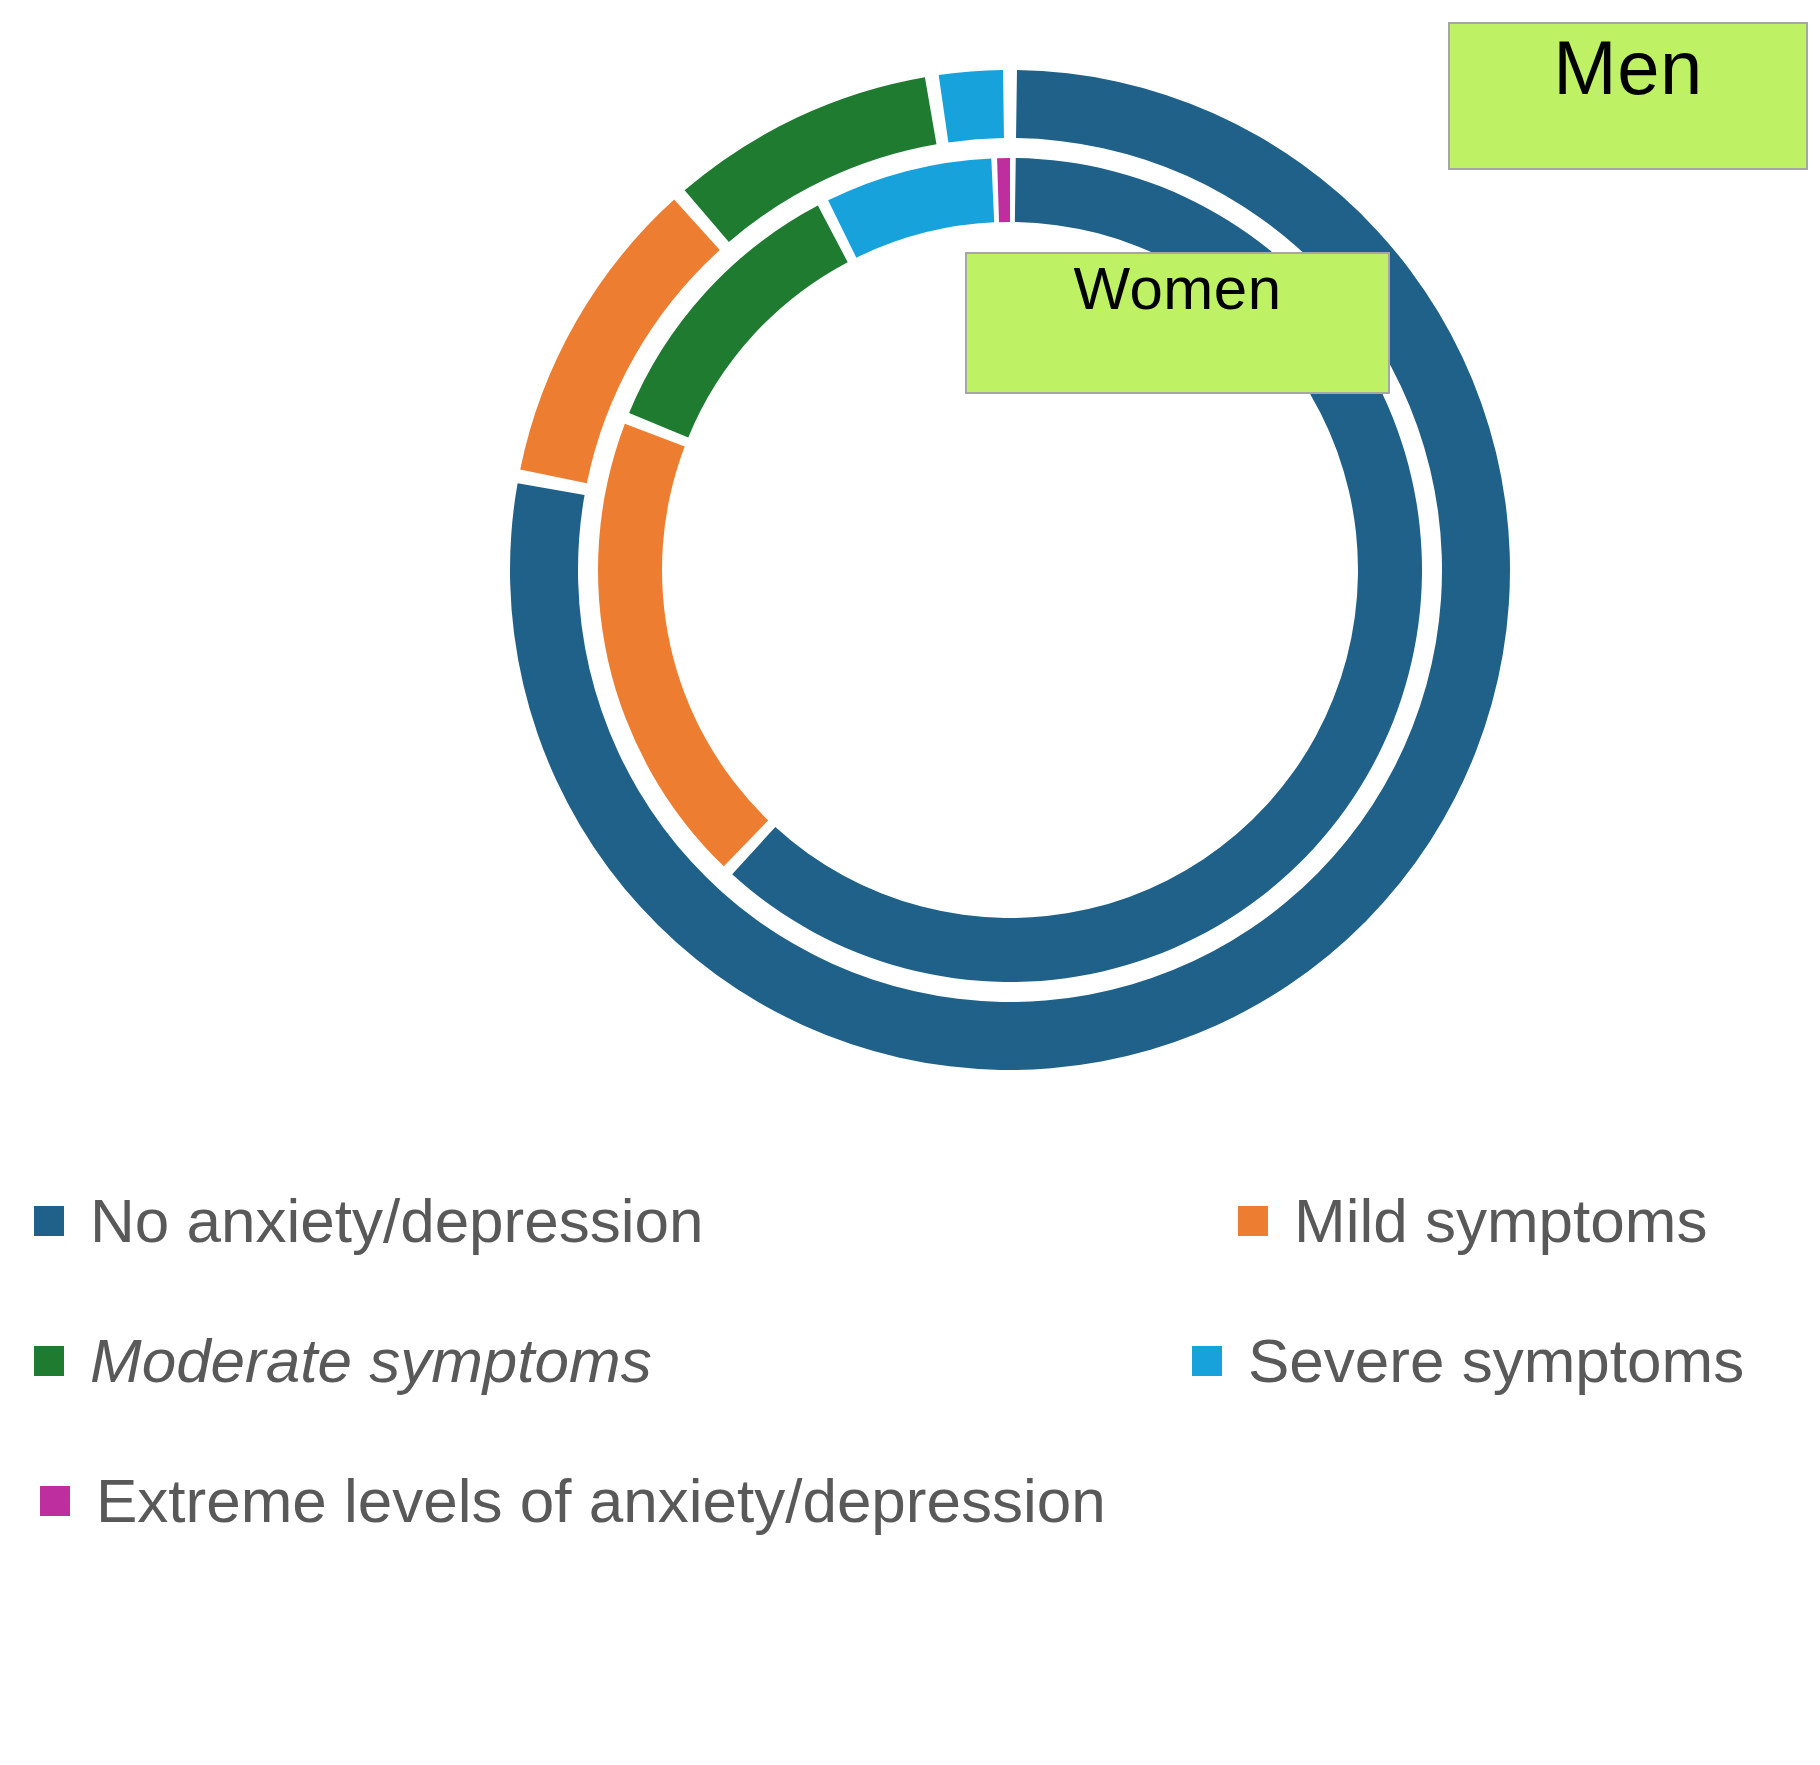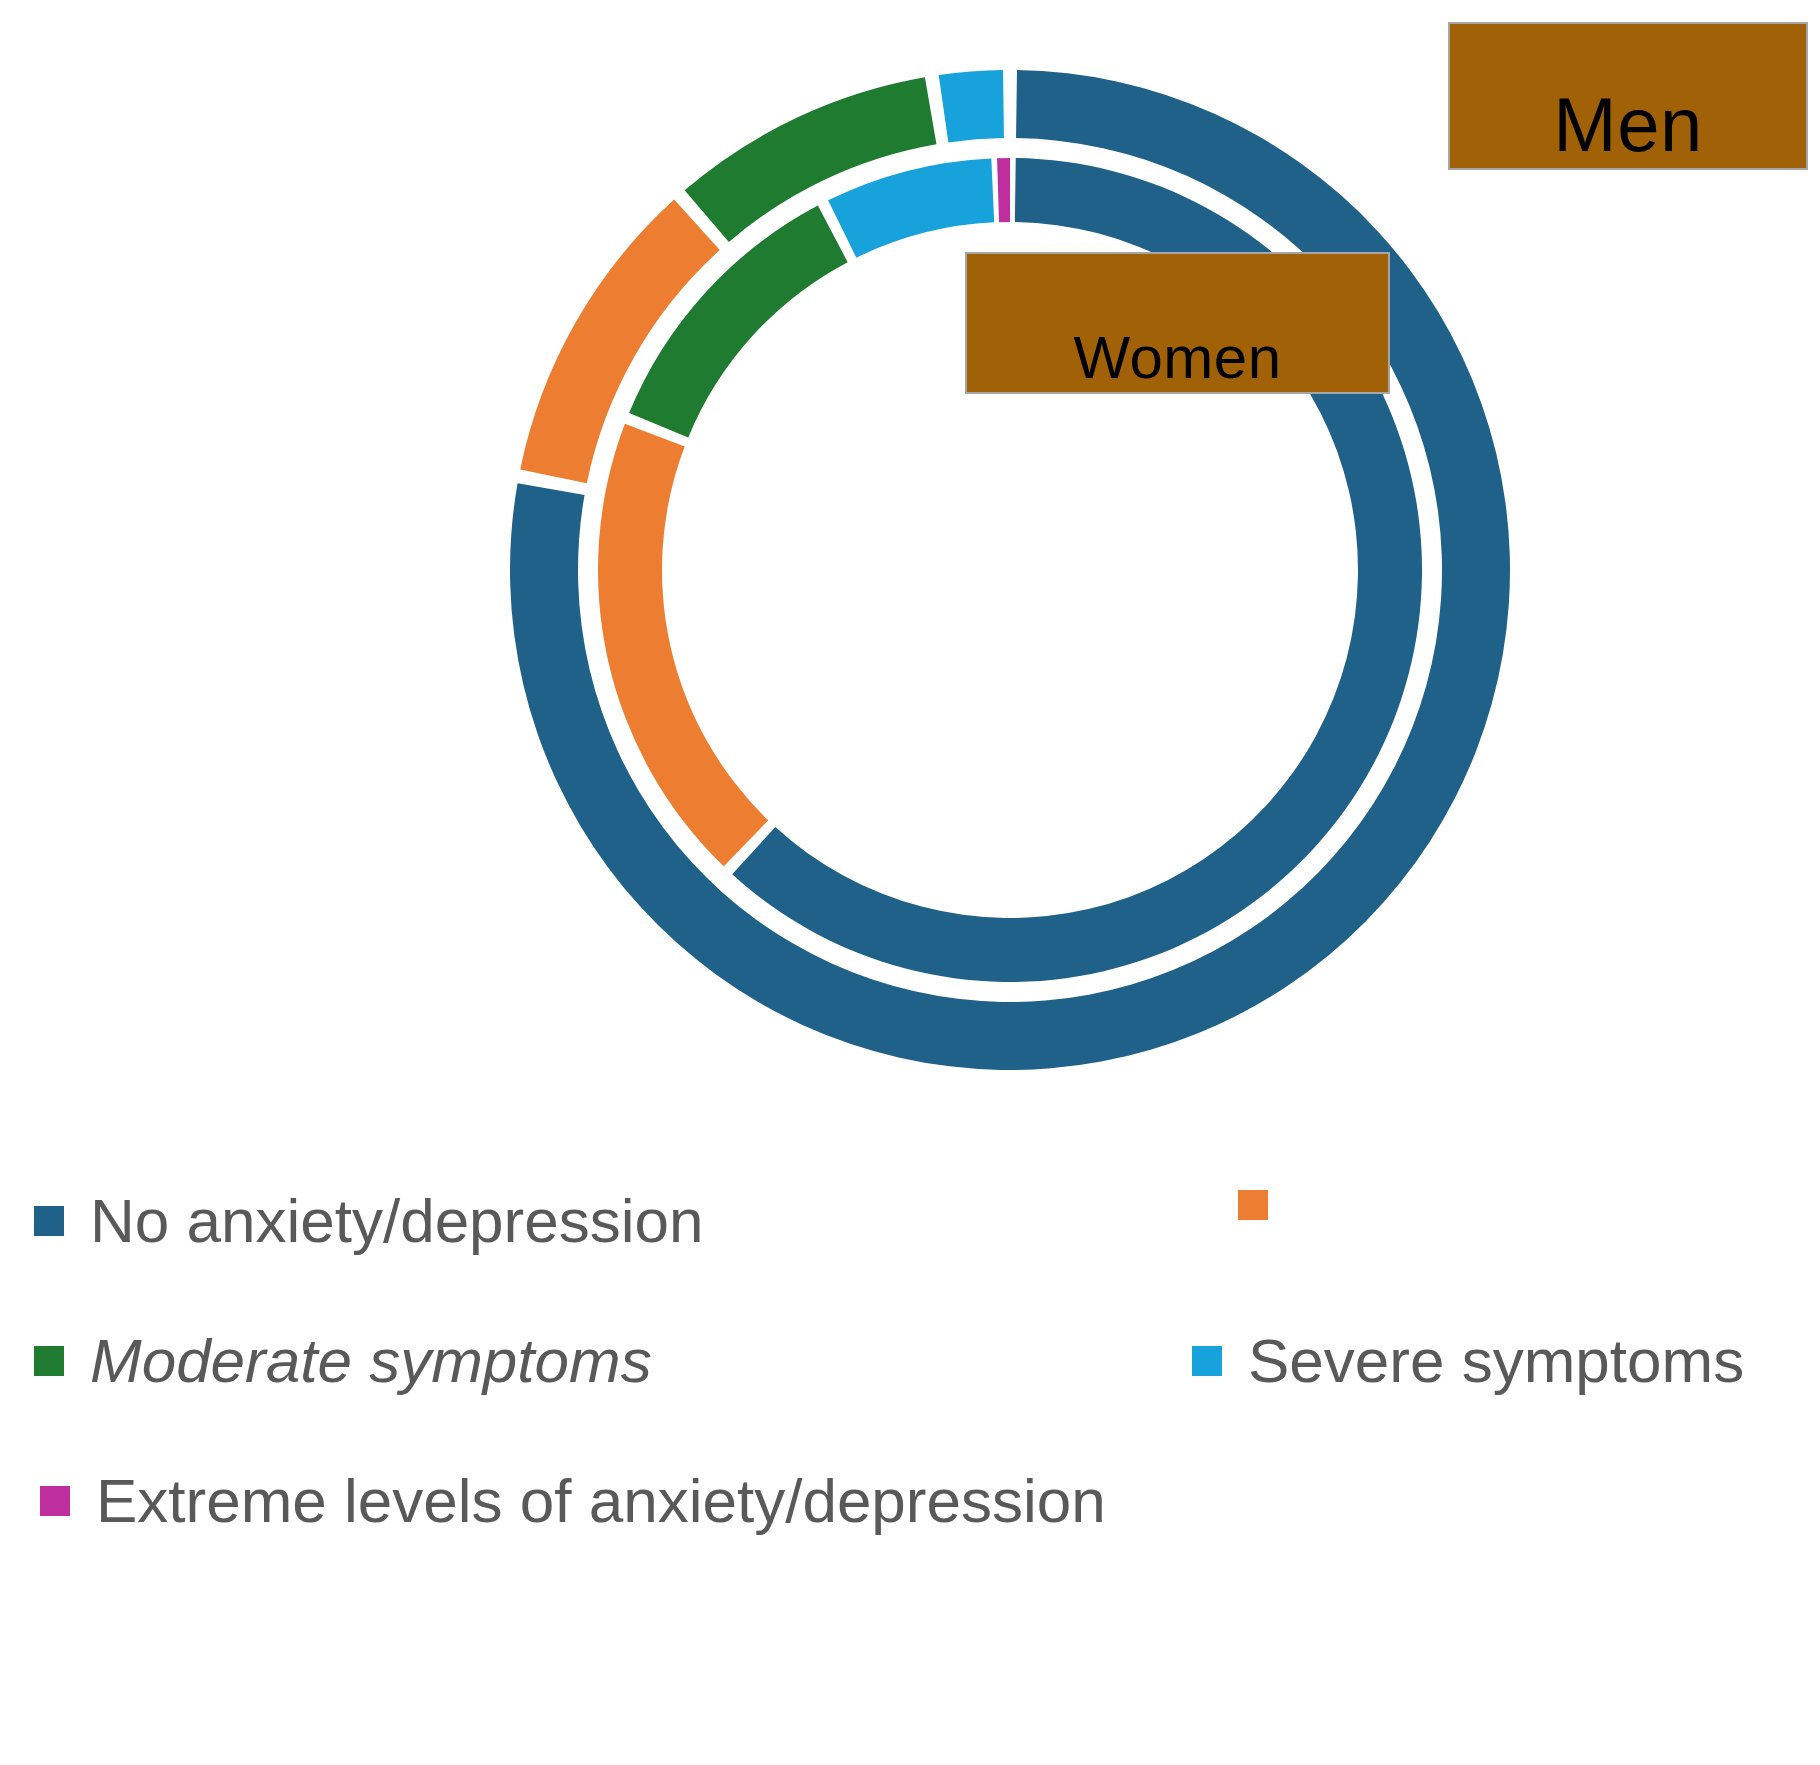--- a/index.html
+++ b/index.html
@@ -29,25 +29,25 @@
     left: 0;
     top: 0;
     width: 1820px;
     height: 1140px;
     display: block;
   }
 
   
   .callout {
     position: absolute;
-    background: #a16207;
+    background: #bef264;
     border: 2px solid #a6a6a6;
     box-sizing: border-box;
     display: flex;
-    align-items: flex-end;
+    align-items: flex-start;
     justify-content: center;
     color: #000000;
     font-weight: 400;
     letter-spacing: 0.5px;
   }
   #callout-men {
     left: 1448px;
     top: 22px;
     width: 360px;
     height: 148px;
@@ -127,20 +127,21 @@
 
 <div id="legend">
 
   <div class="legend-row legend-item" id="legend-row-1">
     <span class="legend-swatch" id="sw-0" style="background: rgb(31, 97, 137);"></span>
     <span class="legend-label">No anxiety/depression</span>
   </div>
 
   <div class="legend-row legend-item" id="legend-row-2">
     <span class="legend-swatch" id="sw-1" style="background: rgb(237, 125, 49);"></span>
+    <span class="legend-label">Mild symptoms</span>
   </div>
 
   <div class="legend-row legend-item" id="legend-row-3">
     <span class="legend-swatch" id="sw-2" style="background: rgb(30, 123, 48);"></span>
     <span class="legend-label">Moderate symptoms</span>
   </div>
 
   <div class="legend-row legend-item" id="legend-row-4">
     <span class="legend-swatch" id="sw-3" style="background: rgb(23, 162, 220);"></span>
     <span class="legend-label">Severe symptoms</span>

